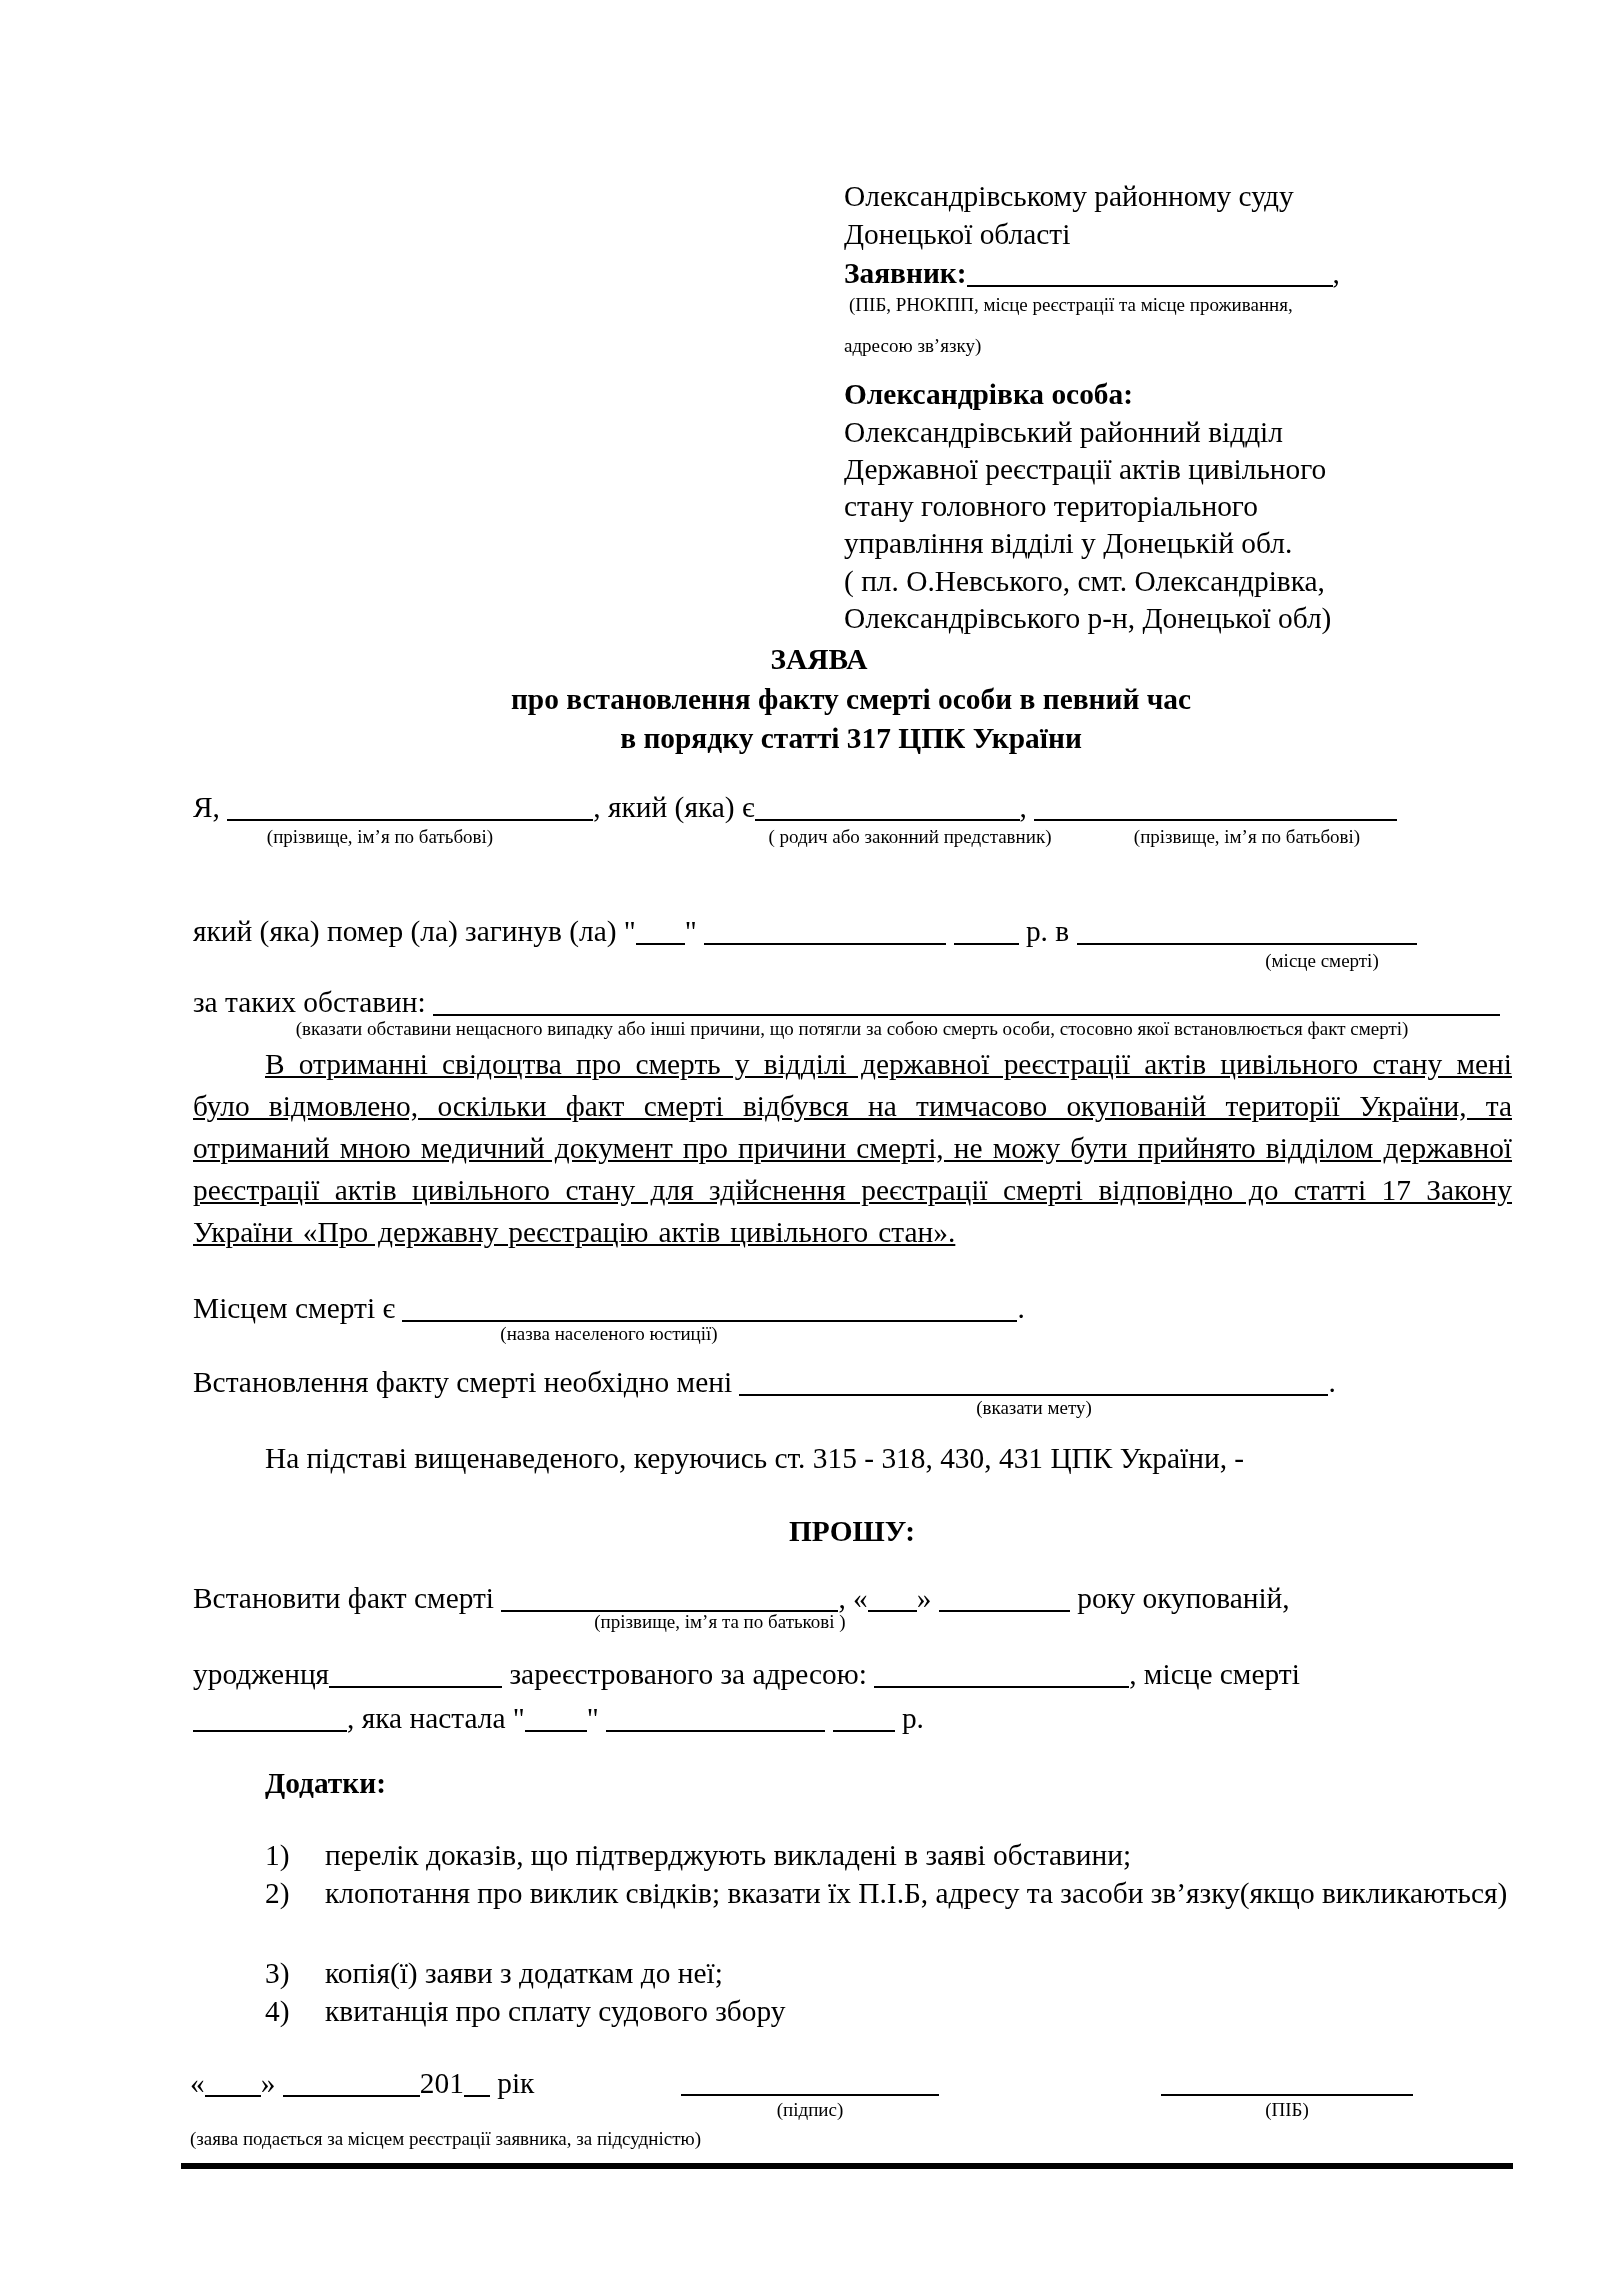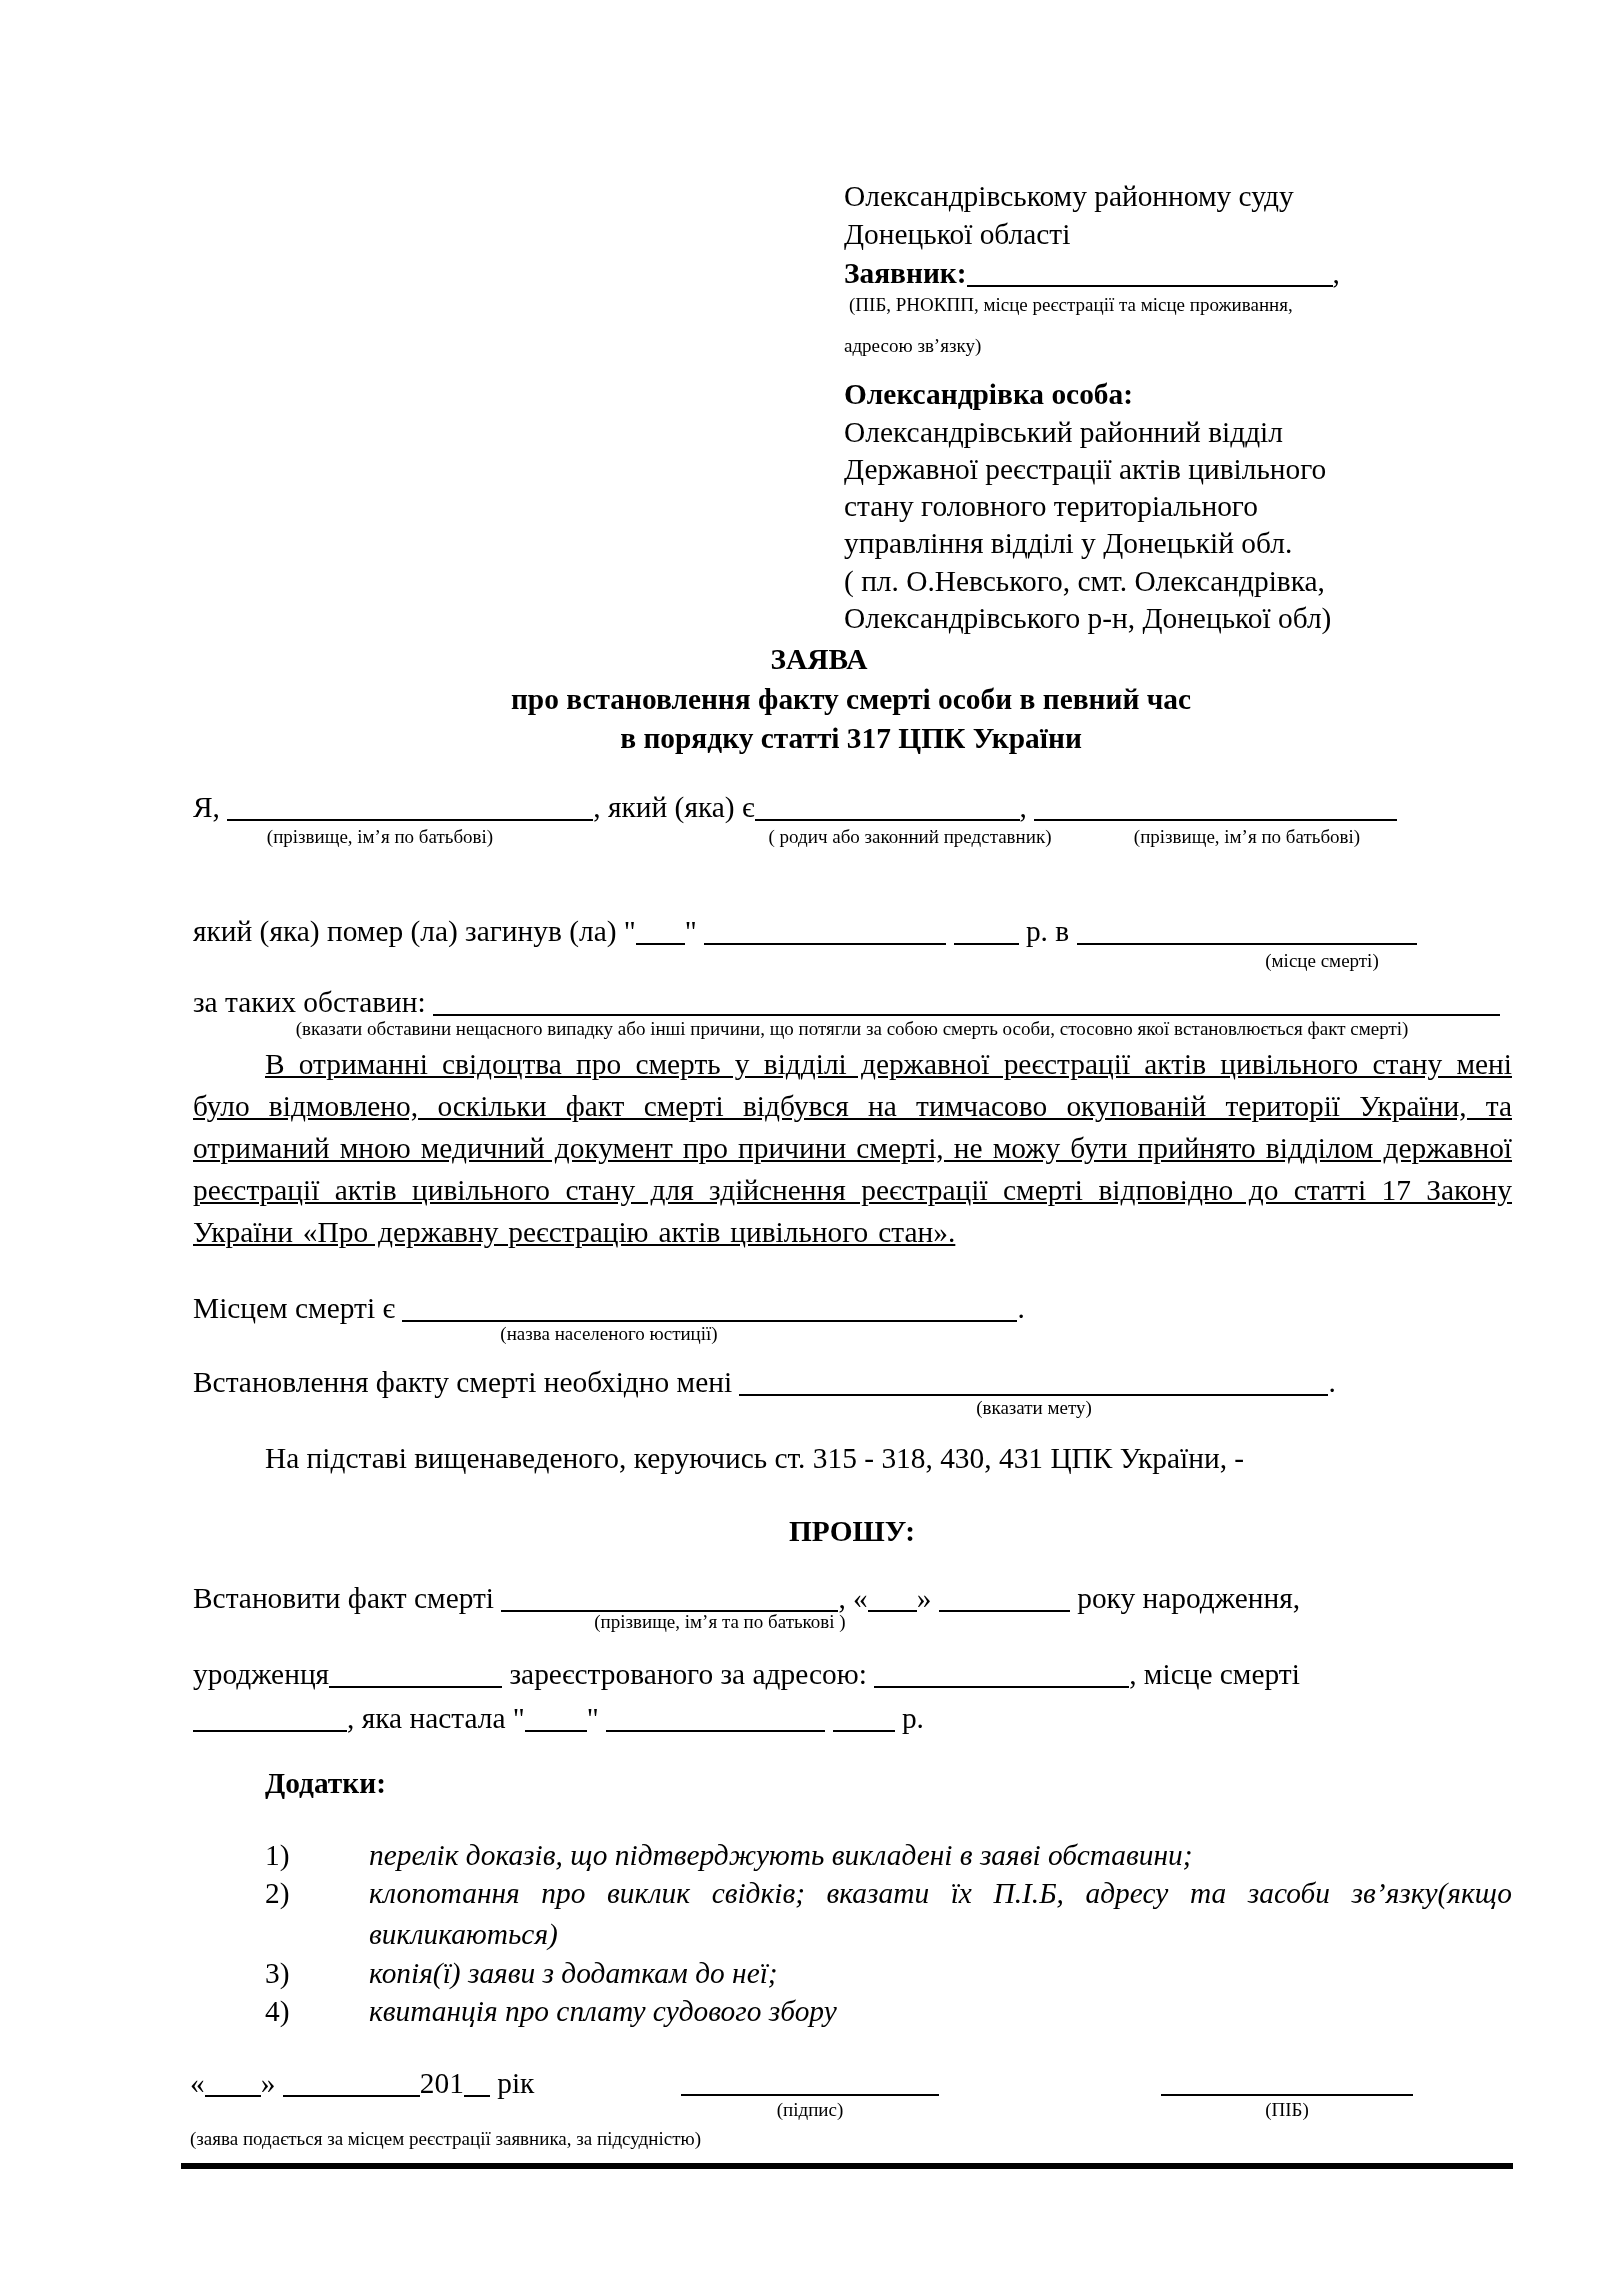--- a/index.html
+++ b/index.html
@@ -17,21 +17,21 @@
   .blk{position:absolute;}
   .b{font-weight:bold;}
   .sm{font-size:19px;line-height:22px;}
   .ul{display:inline-block;border-bottom:2px solid #000;height:1em;vertical-align:baseline;margin-bottom:-3.9px;}
   .capc{position:absolute;transform:translateX(-50%);font-size:19px;line-height:22px;white-space:nowrap;}
   .ctr{transform:translateX(-50%);text-align:center;}
   .hline{position:absolute;height:0;border-bottom:2px solid #000;}
   .para{white-space:normal;text-align:justify;text-indent:72px;word-spacing:2.6px;line-height:42px;text-decoration:underline;}
   .li{position:absolute;width:1247px;white-space:normal;line-height:41px;}
   .li .num{position:absolute;left:0;top:0;}
-  .li .itext{display:block;margin-left:104px;text-align:justify;font-style:italic;}
+  .li .itext{display:block;margin-left:60px;text-align:justify;}
   .rule{position:absolute;background:#000;}
 </style>
 </head>
 <body>
 
 <div class="page">
 
   <div class="abs" style="left:844px;top:178px">Олександрівському районному суду</div>
   <div class="abs" style="left:844px;top:216px">Донецької області</div>
 
@@ -91,21 +91,21 @@
   <div class="capc" style="left:1034px;top:1397px">(вказати мету)</div>
 
   <div class="abs" style="left:265px;top:1440px">На підставі вищенаведеного, керуючись ст. 315 - 318, 430, 431 ЦПК України, -</div>
 
   <div class="abs b ctr" style="left:852px;top:1513px">ПРОШУ:</div>
 
   <div class="abs" style="left:193px;top:1580px">
     <span>Встановити факт смерті</span>
     <span class="ul" style="width:337px"></span><span>, «</span><span class="ul" style="width:49px"></span><span>»</span>
     <span class="ul" style="width:131px"></span>
-    <span>року народження,</span>
+    <span>року окупованій,</span>
   </div>
   <div class="capc" style="left:720px;top:1611px">(прізвище, ім’я та по батькові )</div>
 
   <div class="abs" style="left:193px;top:1656px">
     <span>уродженця</span><span class="ul" style="width:173px"></span>
     <span>зареєстрованого за адресою:</span>
     <span class="ul" style="width:255px"></span><span>, місце смерті</span>
   </div>
 
   <div class="abs" style="left:193px;top:1700px">

